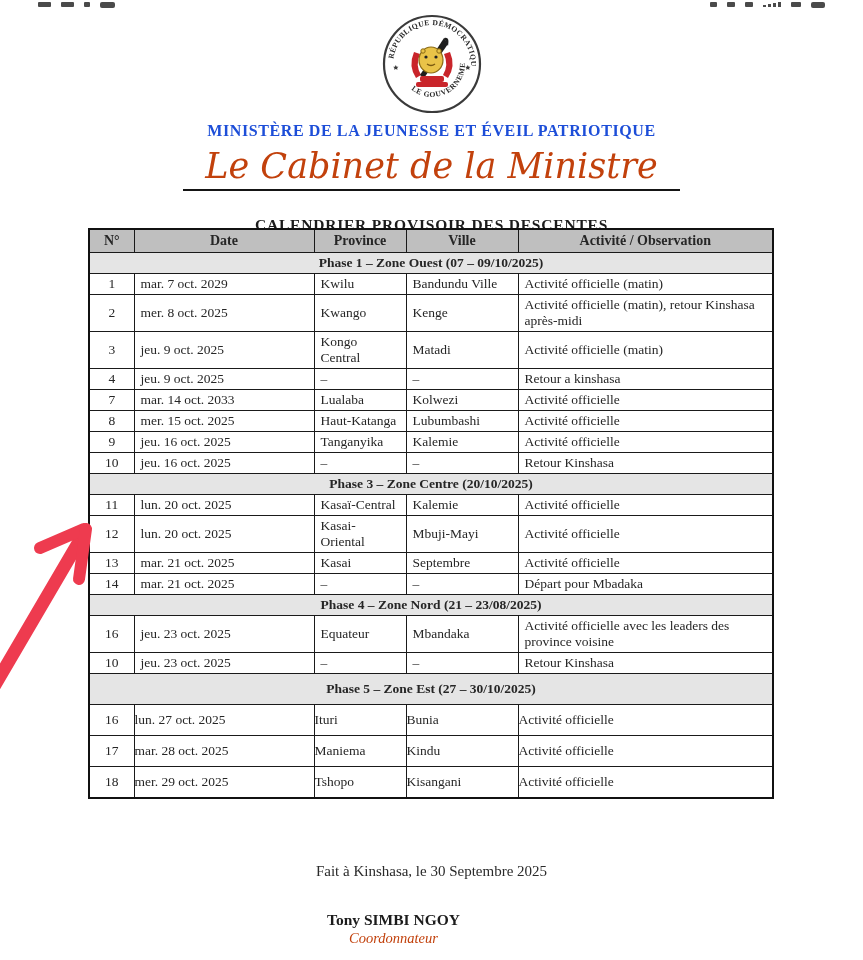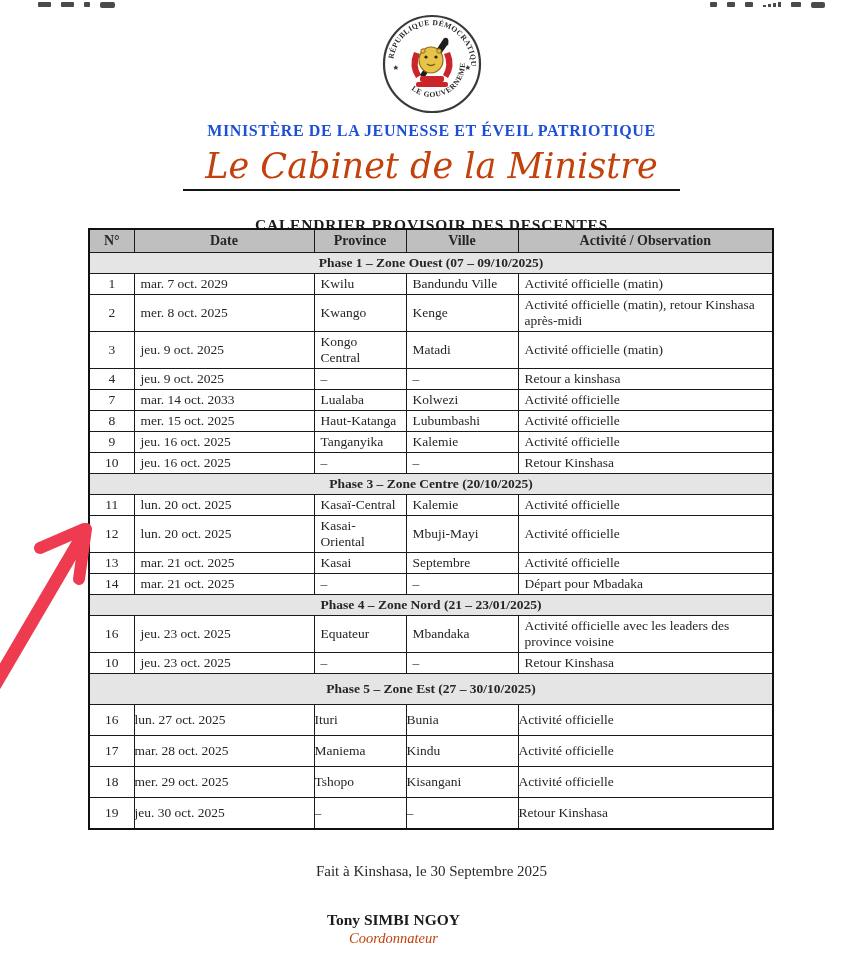--- a/index.html
+++ b/index.html
@@ -237,21 +237,21 @@
       <tr>
         <td class="col-no">14</td>
         <td class="col-date">mar. 21 oct. 2025</td>
         <td class="col-province">–</td>
         <td class="col-ville">–</td>
         <td class="col-activite">Départ pour Mbadaka</td>
       </tr>
     </tbody>
     <tbody class="sec-3">
       <tr class="phase-row">
-        <td colspan="5">Phase 4 – Zone Nord (21 – 23/01/2025)</td>
+        <td colspan="5">Phase 4 – Zone Nord (21 – 23/08/2025)</td>
       </tr>
       <tr>
         <td class="col-no">16</td>
         <td class="col-date">jeu. 23 oct. 2025</td>
         <td class="col-province">Equateur</td>
         <td class="col-ville">Mbandaka</td>
         <td class="col-activite">Activité officielle avec les leaders des province voisine</td>
       </tr>
       <tr>
         <td class="col-no">10</td>
@@ -279,27 +279,20 @@
         <td class="col-ville">Kindu</td>
         <td class="col-activite">Activité officielle</td>
       </tr>
       <tr>
         <td class="col-no">18</td>
         <td class="col-date">mer. 29 oct. 2025</td>
         <td class="col-province">Tshopo</td>
         <td class="col-ville">Kisangani</td>
         <td class="col-activite">Activité officielle</td>
       </tr>
-      <tr>
-        <td class="col-no">19</td>
-        <td class="col-date">jeu. 30 oct. 2025</td>
-        <td class="col-province">–</td>
-        <td class="col-ville">–</td>
-        <td class="col-activite">Retour Kinshasa</td>
-      </tr>
     </tbody>
   </table>
 
 <svg class="arrow-svg" width="110" height="190" viewBox="0 0 110 190">
   <path d="M -8,185 L 84,28" stroke="#ee3b4f" stroke-width="13" stroke-linecap="round" fill="none"></path>
   <path d="M 84,24 L 40,43" stroke="#ee3b4f" stroke-width="12" stroke-linecap="round" fill="none"></path>
   <path d="M 86,24 L 79,74" stroke="#ee3b4f" stroke-width="12" stroke-linecap="round" fill="none"></path>
 </svg>
 
 <div class="made-line">Fait à Kinshasa, le 30 Septembre 2025</div>

